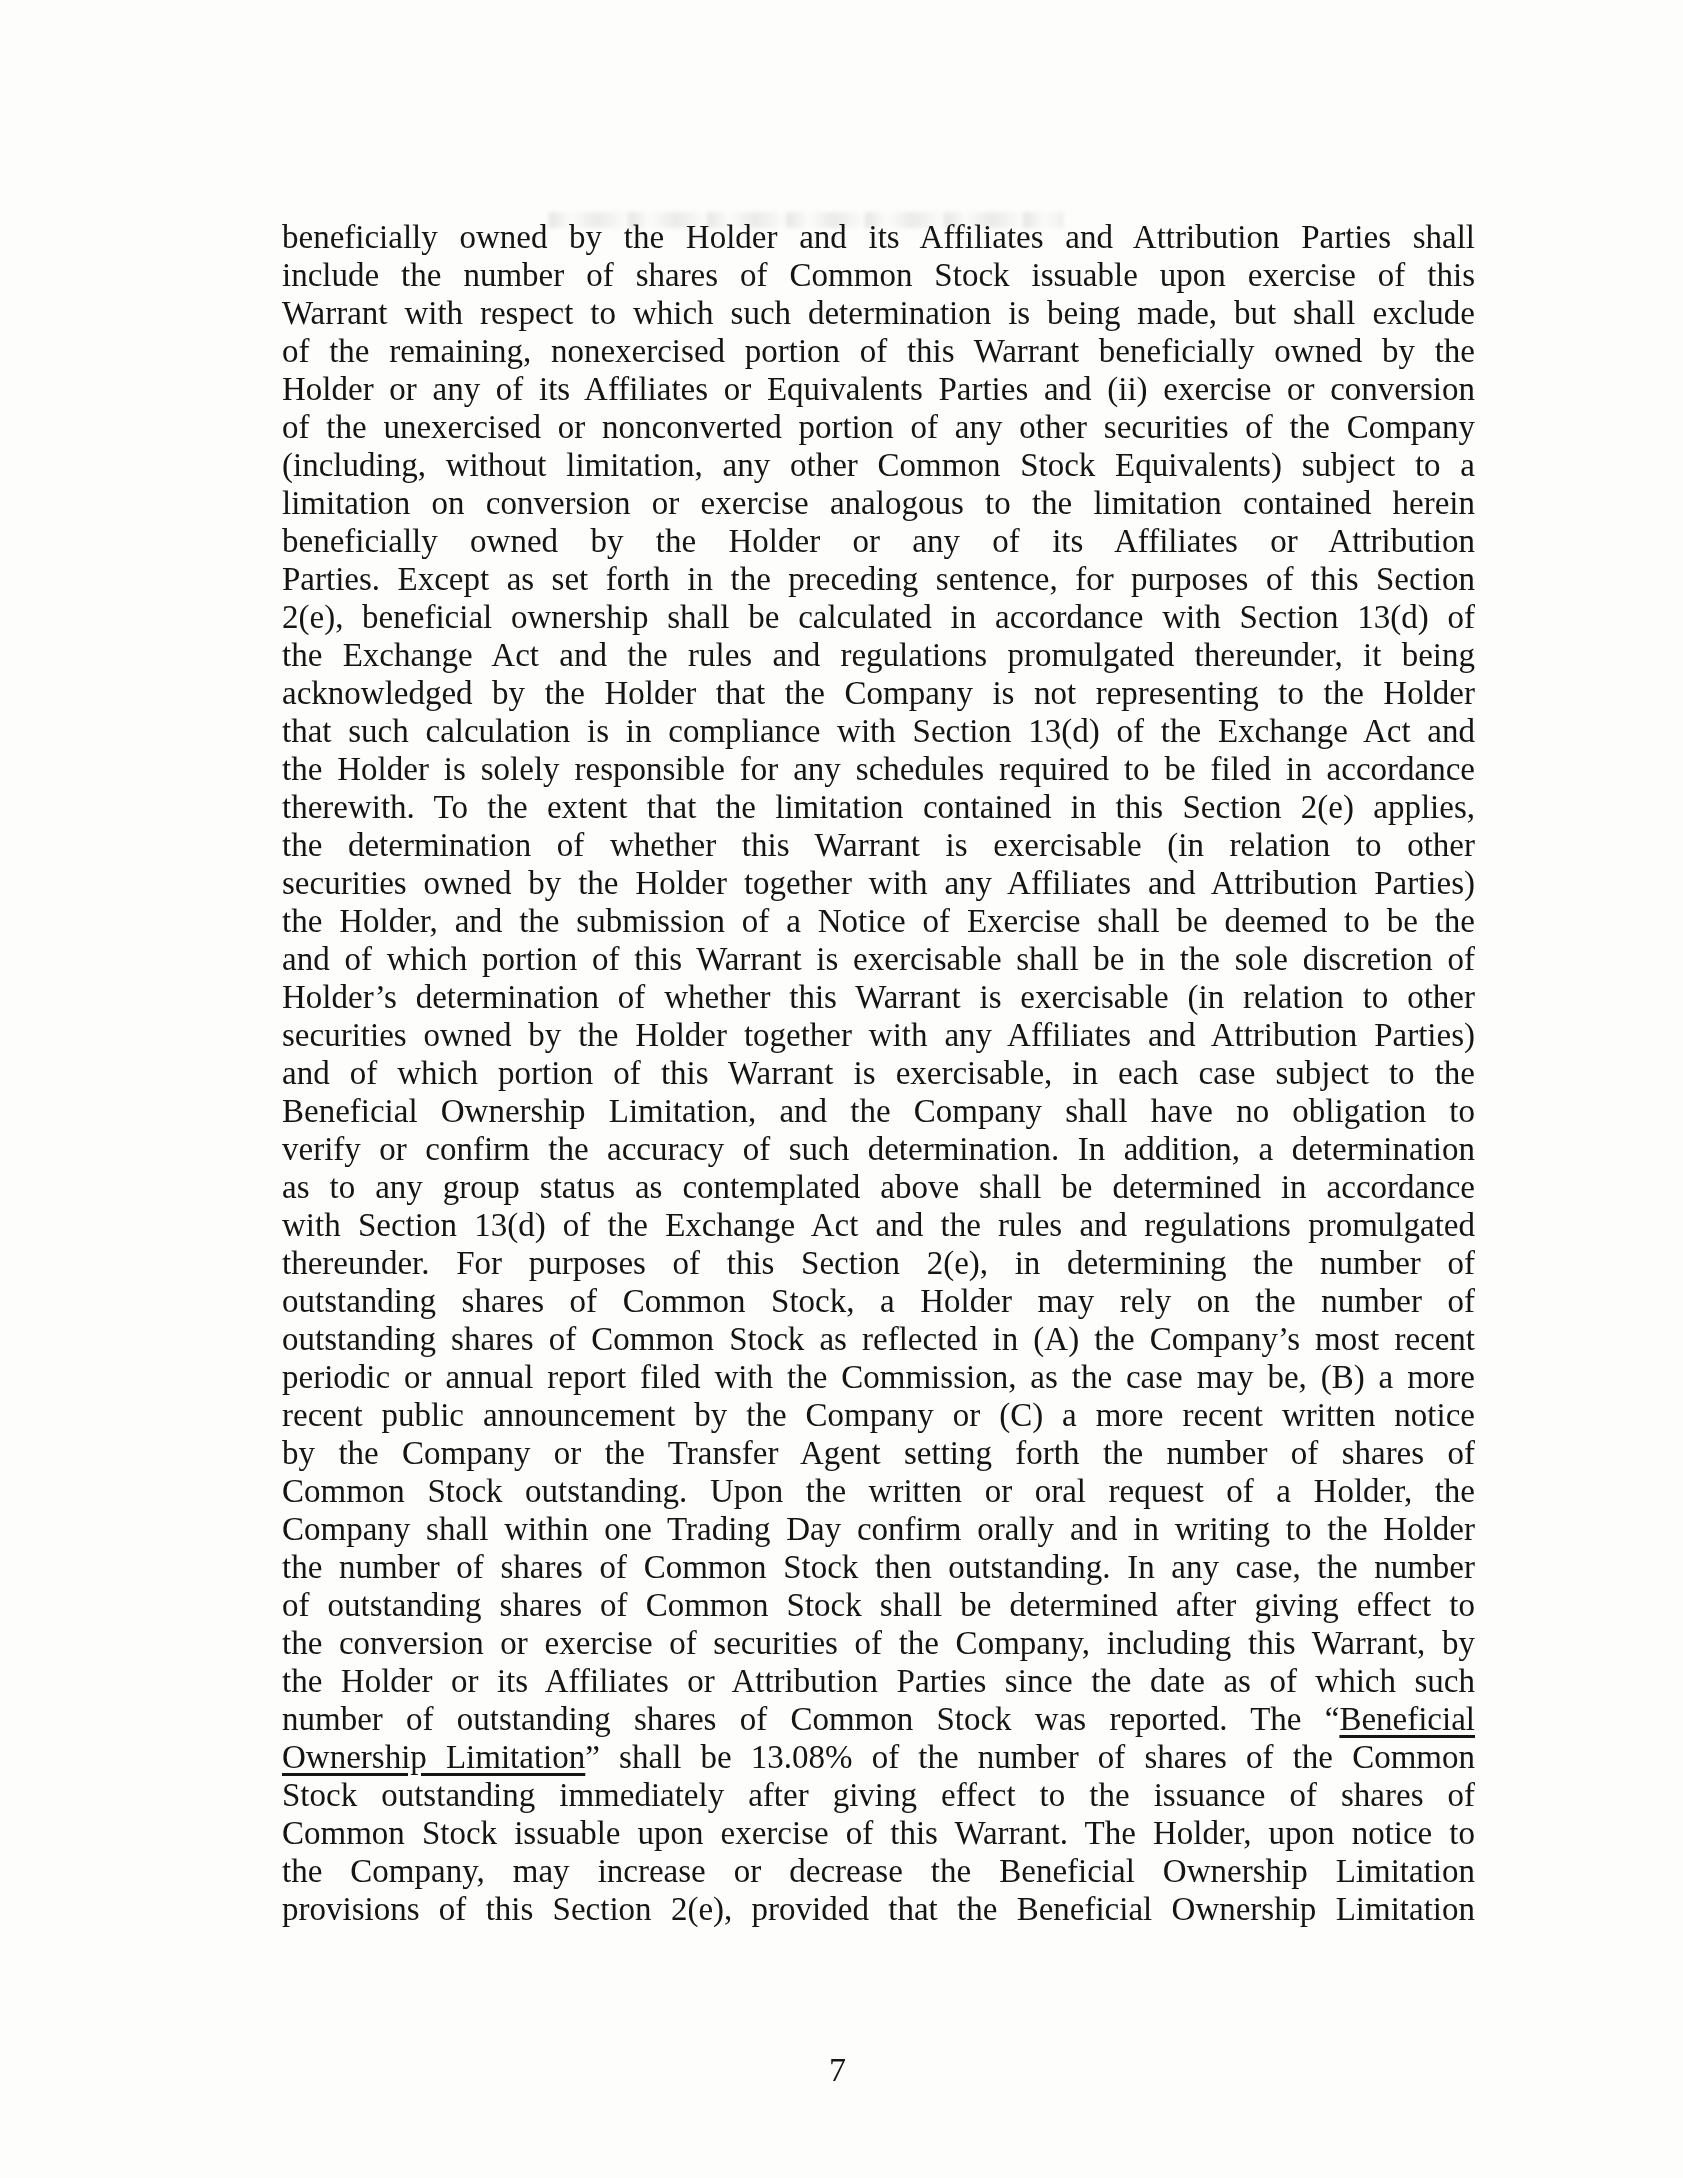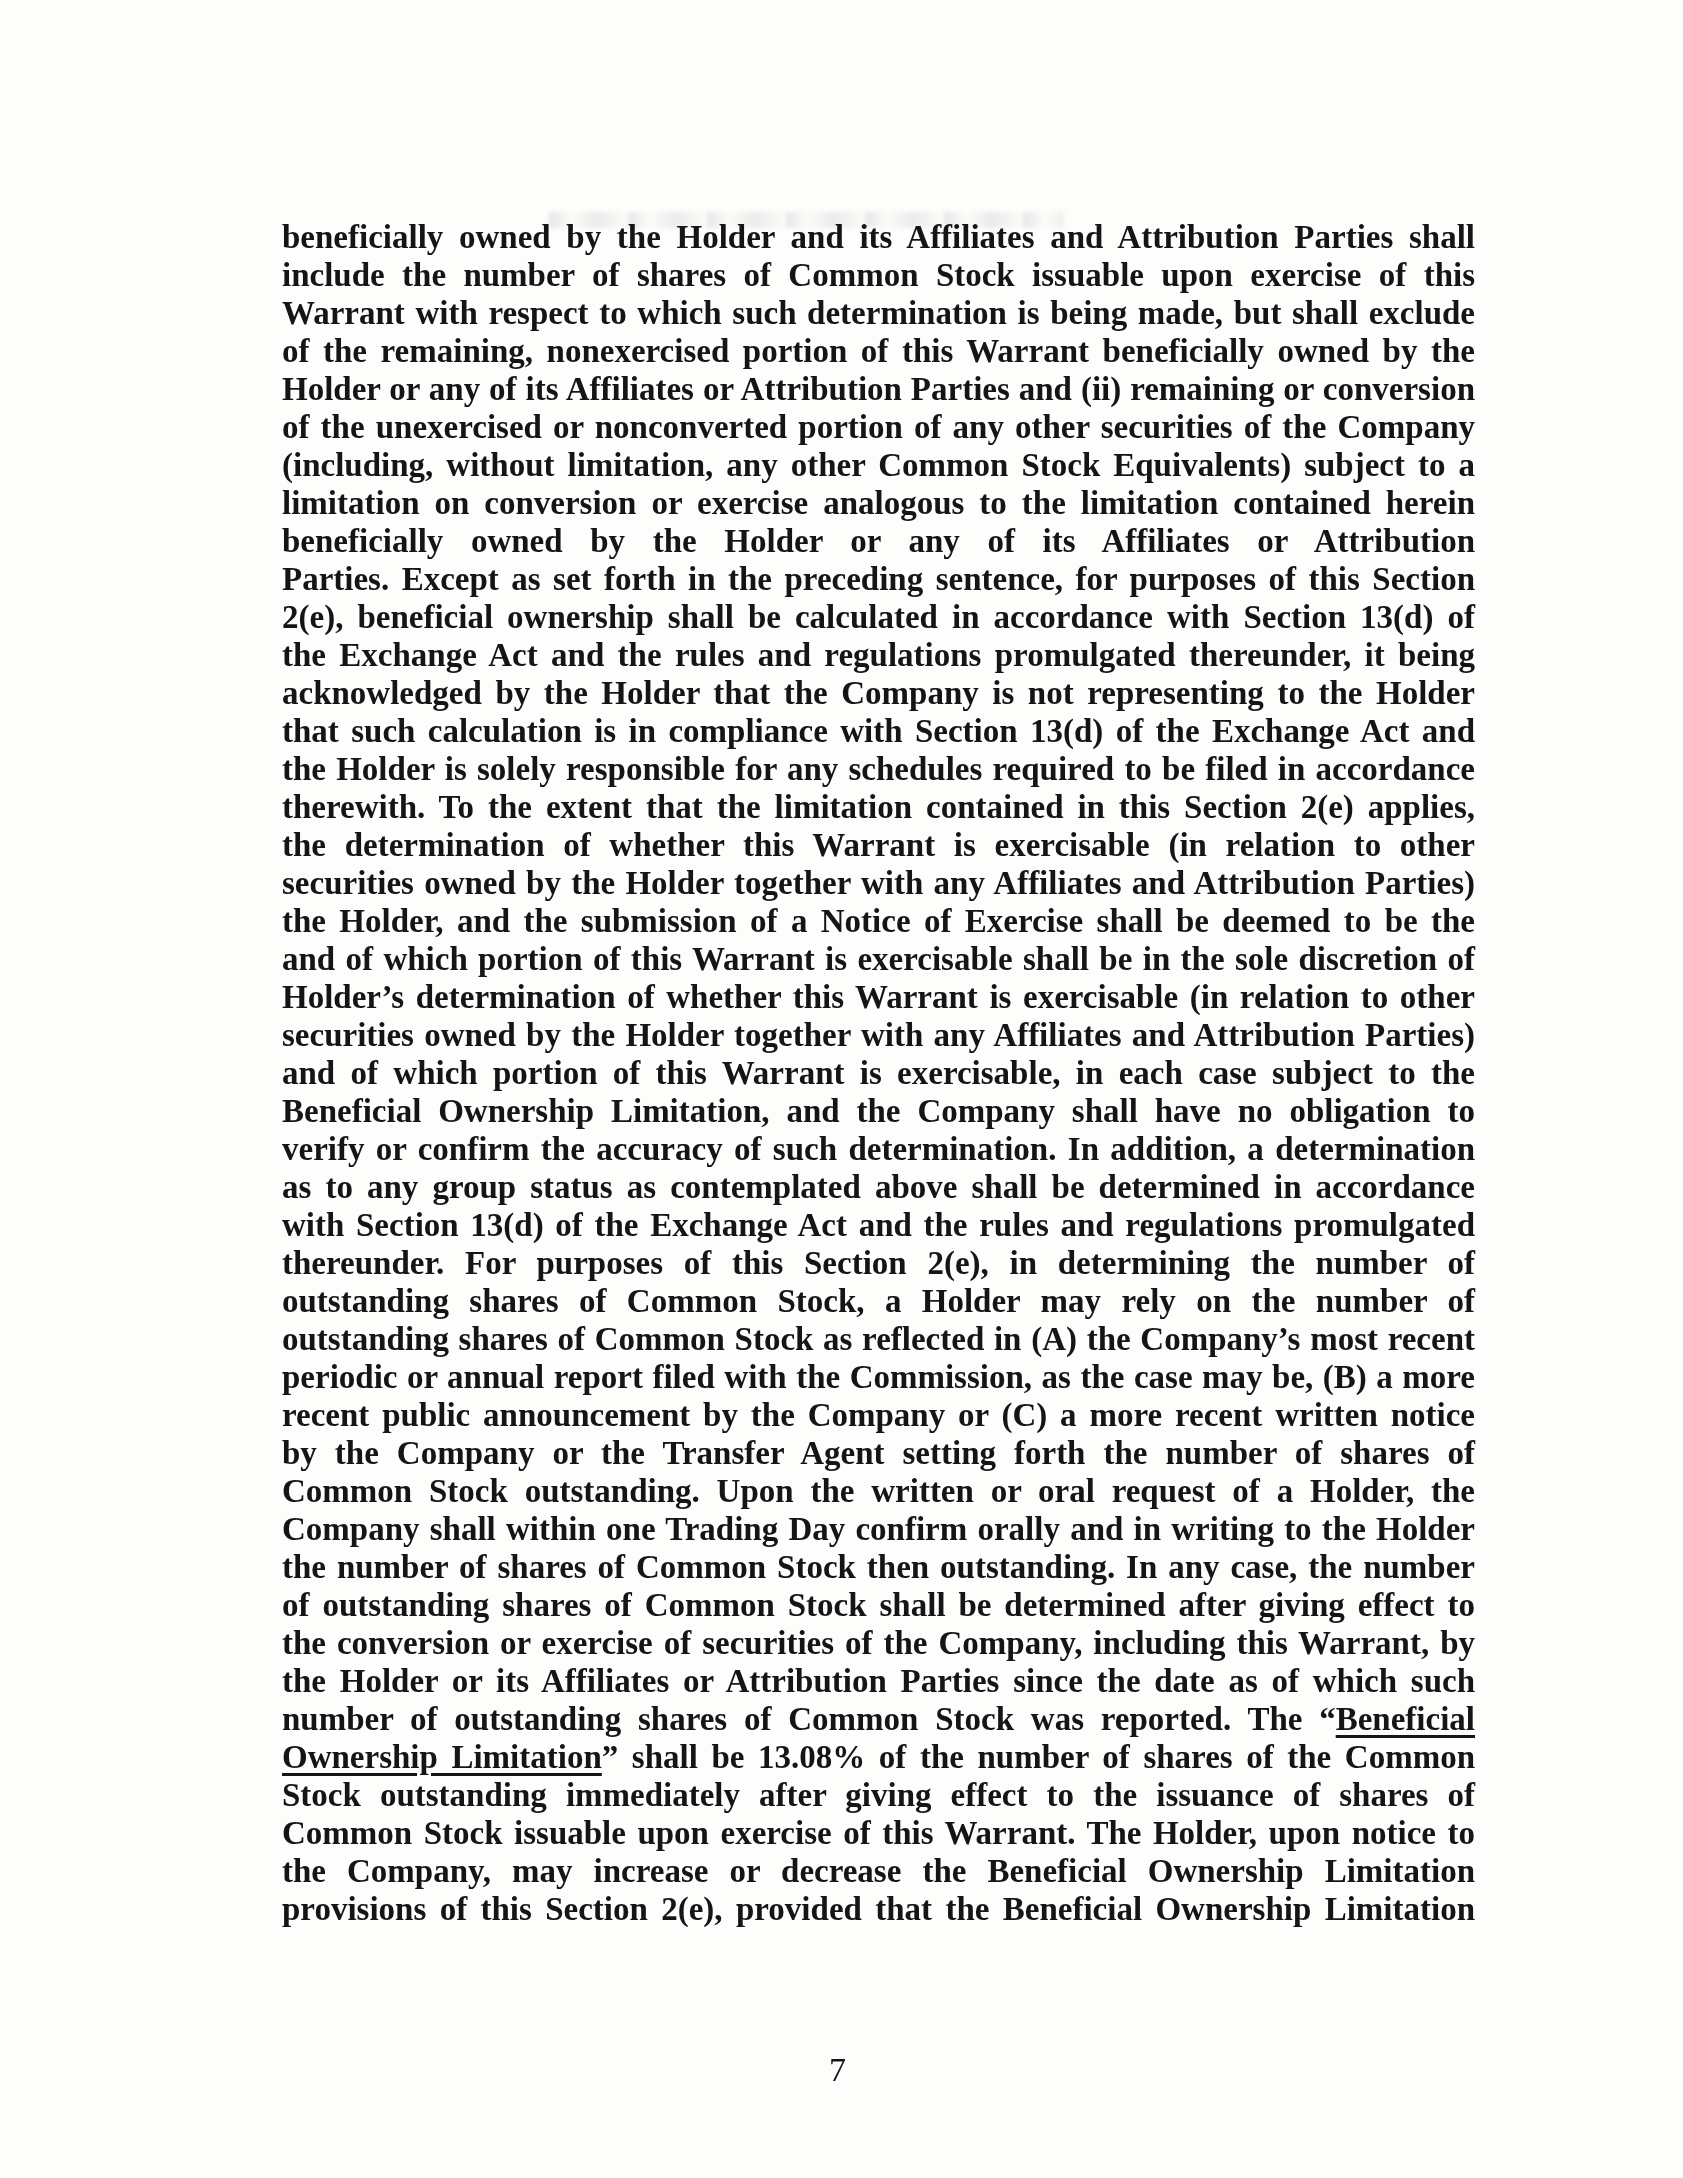--- a/index.html
+++ b/index.html
@@ -17,21 +17,20 @@
     left: 282px;
     top: 218px;
     width: 1193px;
     font-size: 33px;
     line-height: 38px;
     font-weight: 500;
   }
   .line {
     text-align: justify;
     text-align-last: justify;
-    font-weight: bold;
   }
   .line .u {
     text-decoration: underline;
     text-decoration-thickness: 2.5px;
     text-underline-offset: 5px;
     margin-top: 28px;
   }
   .scan-artifact {
     position: absolute;
     left: 549px;
@@ -57,21 +56,21 @@
 </head>
 <body>
 
 <div class="page">
   <div class="scan-artifact"></div>
   <div class="body-text" id="body-text">
       <div class="line"><span>beneficially owned by the Holder and its Affiliates and Attribution Parties shall</span></div>
       <div class="line"><span>include the number of shares of Common Stock issuable upon exercise of this</span></div>
       <div class="line"><span>Warrant with respect to which such determination is being made, but shall exclude</span></div>
       <div class="line"><span>of the remaining, nonexercised portion of this Warrant beneficially owned by the</span></div>
-      <div class="line"><span>Holder or any of its Affiliates or Attribution Parties and (ii) remaining or conversion</span></div>
+      <div class="line"><span>Holder or any of its Affiliates or Equivalents Parties and (ii) exercise or conversion</span></div>
       <div class="line"><span>of the unexercised or nonconverted portion of any other securities of the Company</span></div>
       <div class="line"><span>(including, without limitation, any other Common Stock Equivalents) subject to a</span></div>
       <div class="line"><span>limitation on conversion or exercise analogous to the limitation contained herein</span></div>
       <div class="line"><span>beneficially owned by the Holder or any of its Affiliates or Attribution</span></div>
       <div class="line"><span>Parties.  Except as set forth in the preceding sentence, for purposes of this Section</span></div>
       <div class="line"><span>2(e), beneficial ownership shall be calculated in accordance with Section 13(d) of</span></div>
       <div class="line"><span>the Exchange Act and the rules and regulations promulgated thereunder, it being</span></div>
       <div class="line"><span>acknowledged by the Holder that the Company is not representing to the Holder</span></div>
       <div class="line"><span>that such calculation is in compliance with Section 13(d) of the Exchange Act and</span></div>
       <div class="line"><span>the Holder is solely responsible for any schedules required to be filed in accordance</span></div>

